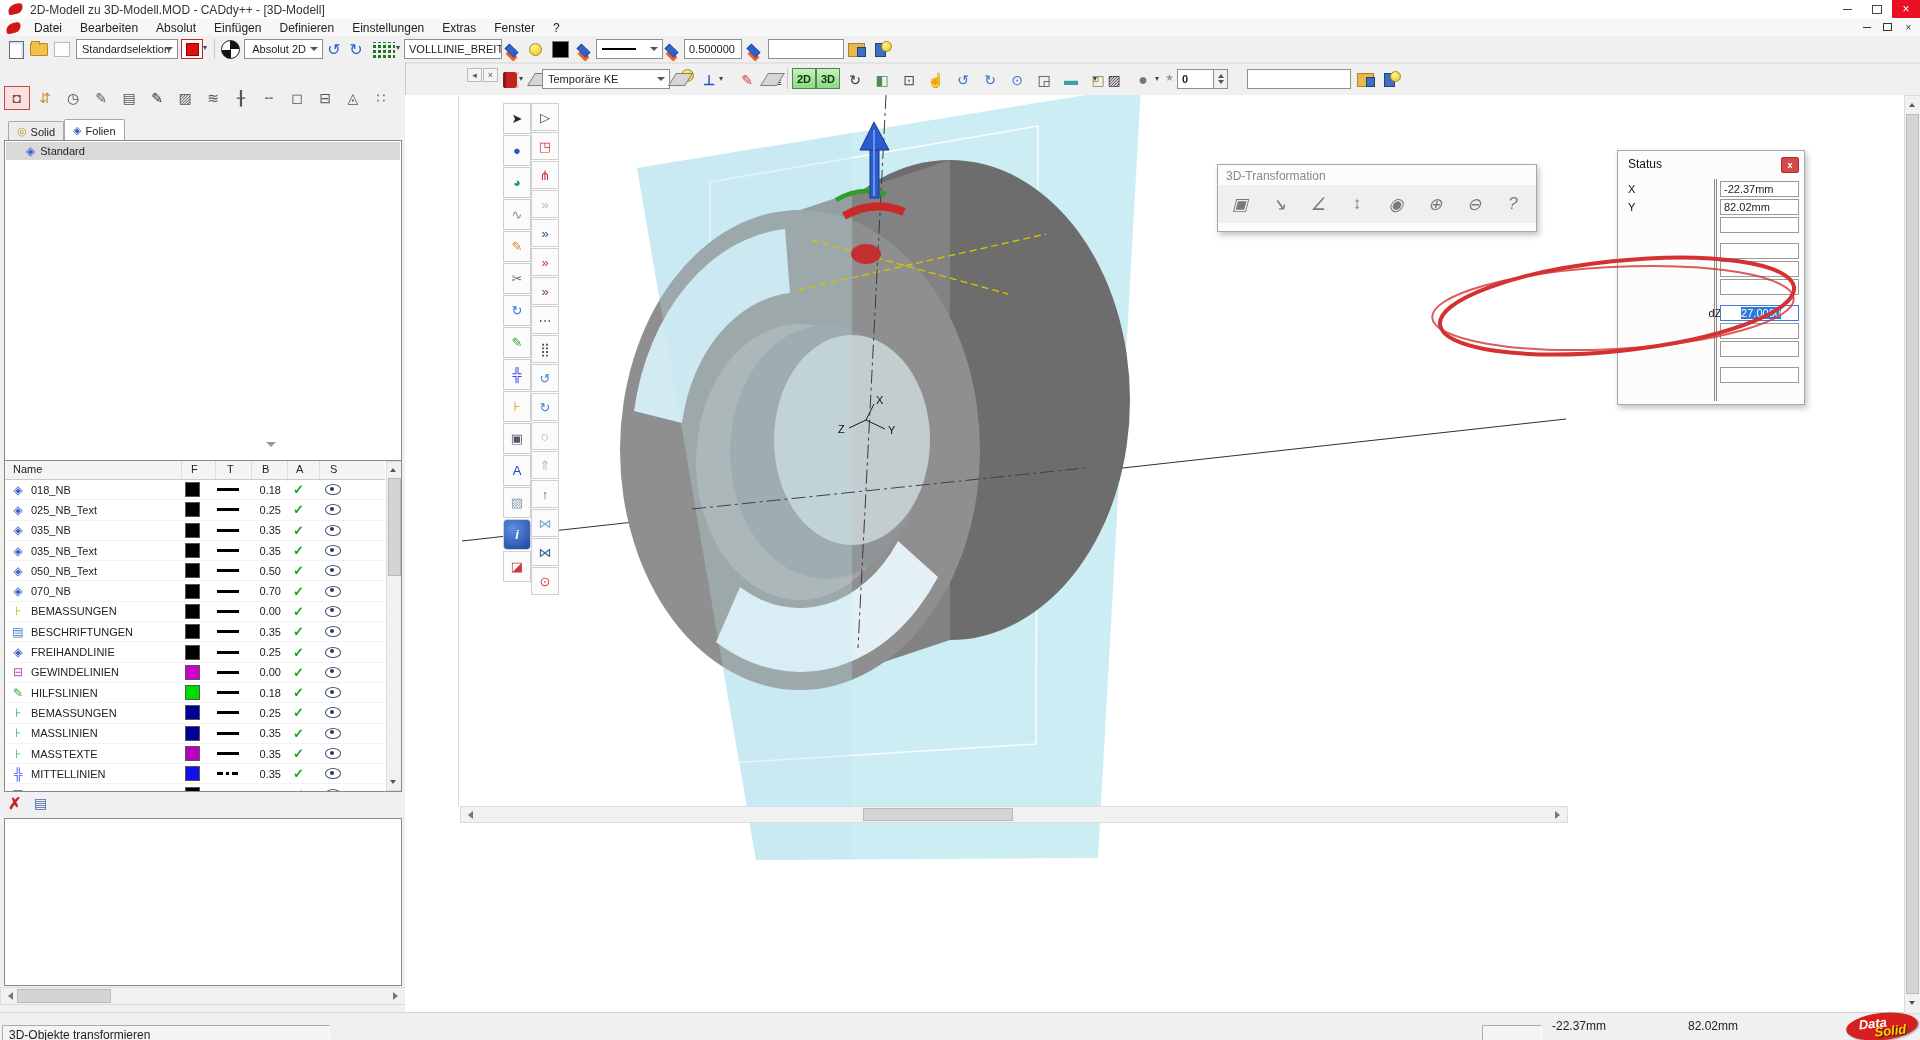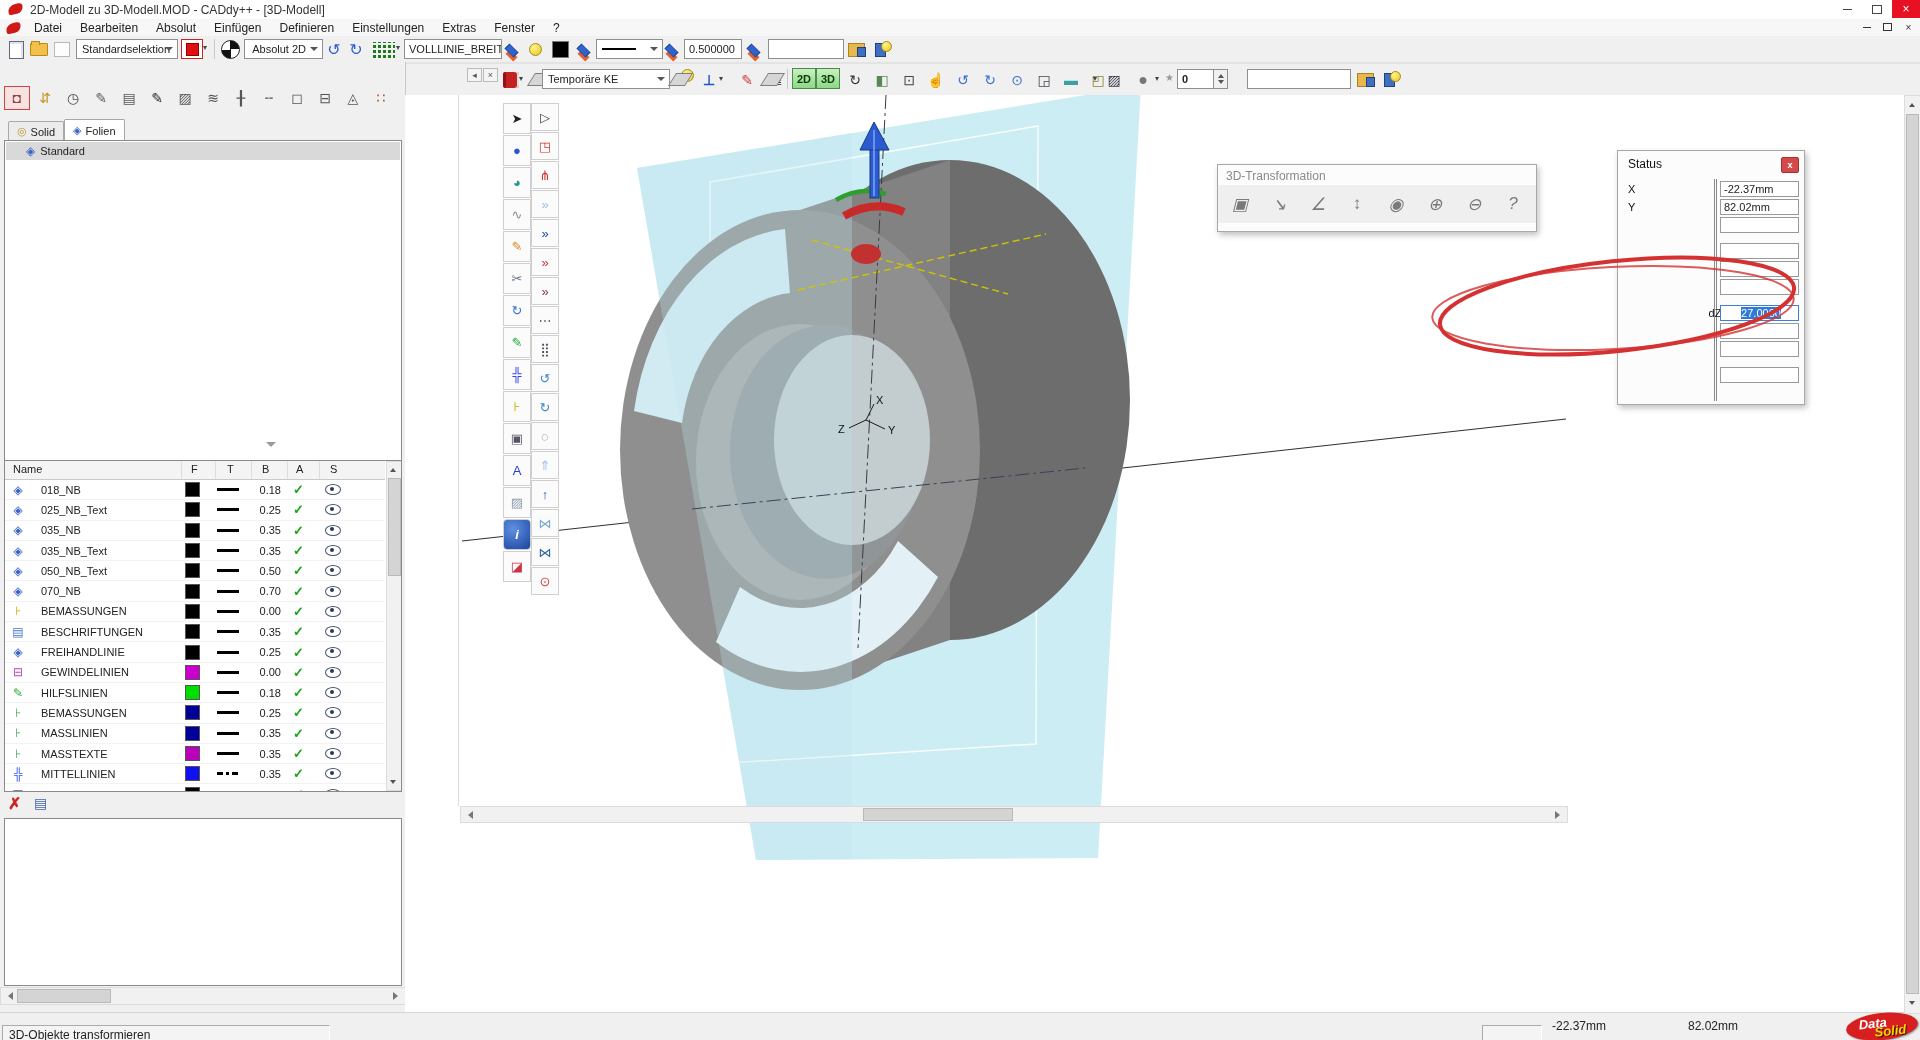--- a/index.html
+++ b/index.html
@@ -68,21 +68,21 @@
   .treebox{left:4px;top:78px;width:396px;height:376px;background:#fff;border:1px solid #8a8a8a;}
   .treerow{left:1px;top:1px;width:394px;height:18px;background:#d9d9d9;display:flex;align-items:center;gap:5px;padding-left:20px;box-sizing:border-box;}
   .chev{left:266px;top:380px;width:0;height:0;border:5px solid transparent;border-top:5px solid #9a9a9a;}
   .ltable{left:4px;top:398px;width:396px;height:330px;background:#fff;border:1px solid #8a8a8a;overflow:hidden;}
   .lthead{position:absolute;left:0;top:0;width:380px;height:18px;background:#f4f4f4;border-bottom:1px solid #c9c9c9;}
   .lthead span{position:absolute;top:2px;font-size:11px;color:#222;}
   .colsep{position:absolute;top:0;width:1px;height:18px;background:#ddd;}
   .lrows{position:absolute;left:0;top:19px;width:380px;}
   .lrow{height:19.3px;display:flex;align-items:center;position:relative;border-bottom:1px solid #f3f3f3;}
   .licon{position:absolute;left:5px;width:16px;text-align:center;font-size:12px;}
-  .lname{position:absolute;left:36px;font-size:11px;white-space:nowrap;}
+  .lname{position:absolute;left:26px;font-size:11px;white-space:nowrap;}
   .lswatch{position:absolute;left:180px;width:13px;height:13px;border:1px solid #555;}
   .lline{position:absolute;left:212px;width:22px;height:3px;background:#000;}
   .lline.dashdot{background:repeating-linear-gradient(90deg,#000 0 6px,transparent 6px 9px,#000 9px 12px,transparent 12px 15px);}
   .lwidth{position:absolute;left:246px;width:30px;text-align:right;font-size:11px;}
   .lcheck{position:absolute;left:288px;color:#1fa31f;font-weight:bold;font-size:13px;}
   .leye{position:absolute;left:320px;width:14px;height:9px;border:1px solid #44536b;border-radius:50%;}
   .leye::after{content:"";position:absolute;left:4px;top:1.5px;width:4px;height:4px;border-radius:50%;background:#2a3a55;}
   .vscroll{background:#f1f1f1;border:1px solid #dcdcdc;}
   .hscroll{background:#f1f1f1;border:1px solid #dcdcdc;display:flex;align-items:center;justify-content:space-between;}
   .thumb{background:#d4d4d4;border:1px solid #b9b9b9;}

